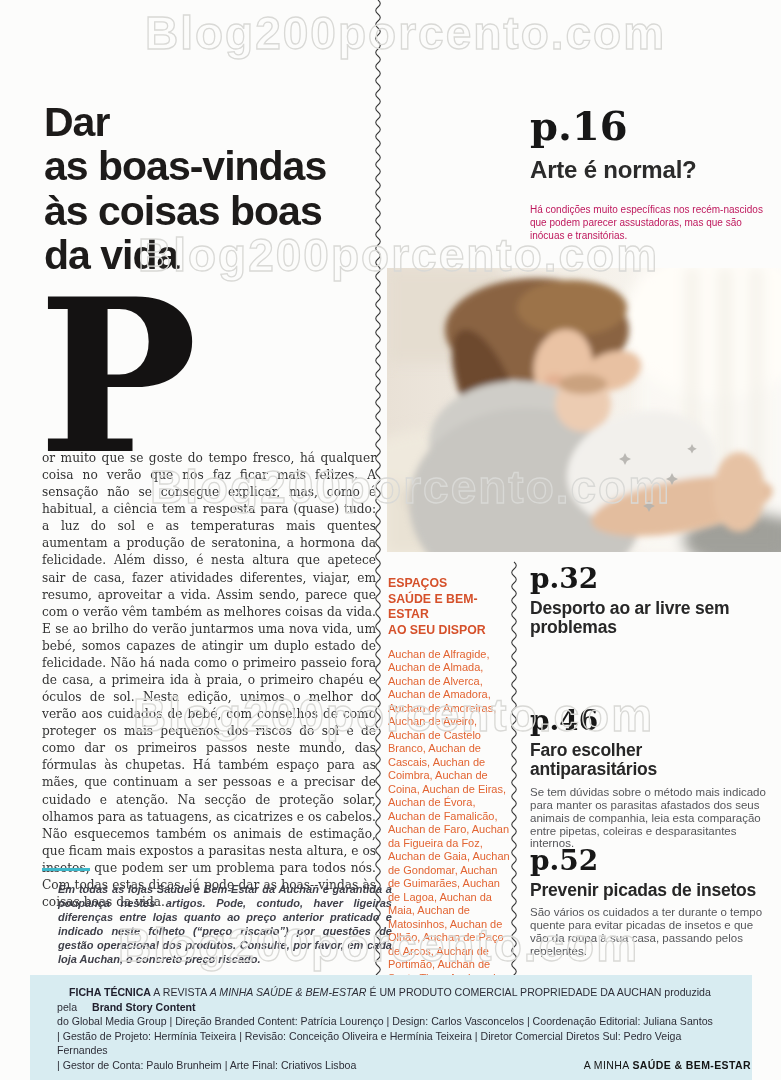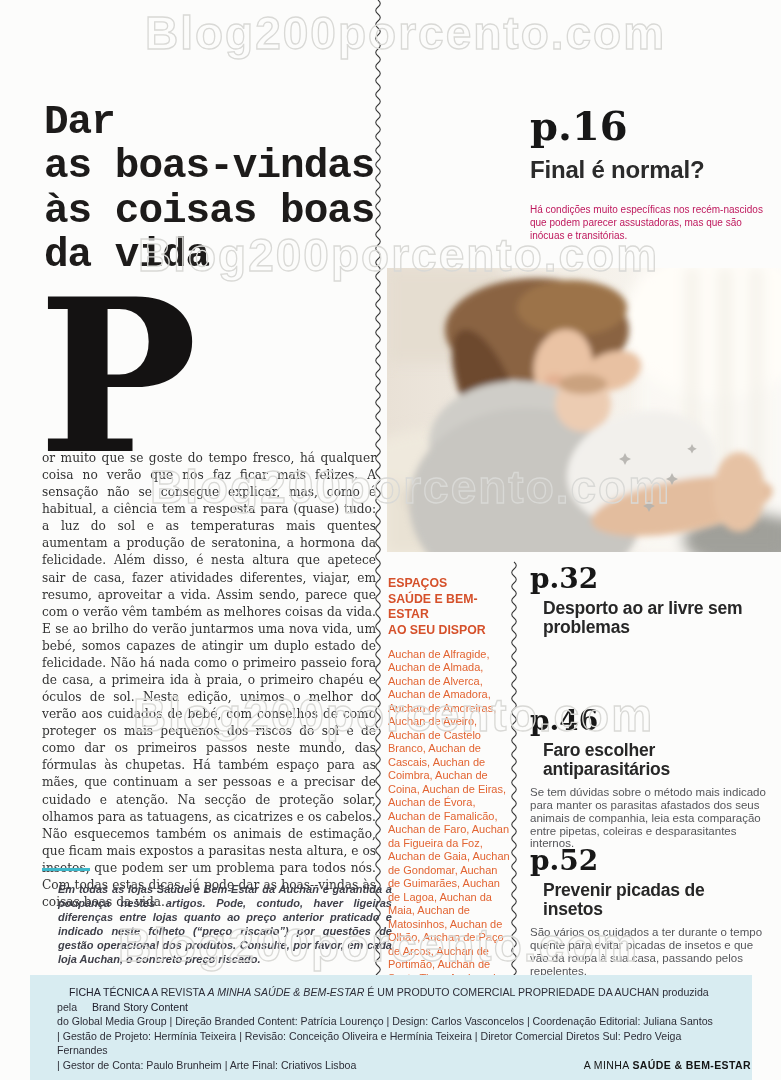--- a/index.html
+++ b/index.html
@@ -19,21 +19,21 @@
   
   svg.wavy { position:absolute; z-index:6; overflow:visible; }
   
   .header { position:absolute; top:44px; right:34px; display:flex; align-items:center; gap:18px; z-index:10; }
   .ed-label { font-size:17px; letter-spacing:2.5px; color:#59595c; }
   .logo-circle { width:36px; height:36px; border-radius:50%; background:#2bb2c6; display:flex; align-items:center; justify-content:center; }
   .page-num { font-family:"DejaVu Serif", serif; font-weight:700; font-size:23px; color:#191919; }
   
   .headline {
     position:absolute; left:44px; top:100px; z-index:10;
-    font-family:Liberation Mono, monospace; font-weight:700;
+    font-family:Liberation Sans, sans-serif; font-weight:700;
     font-size:41px; line-height:1.08; letter-spacing:-1px; color:#1d1b1a;
   }
   
   .dropcap {
     position:absolute; left:38px; top:294px; z-index:9;
     font-family:"DejaVu Serif", serif; font-weight:700;
     font-size:212px; line-height:0.78; color:#141212; letter-spacing:-4px;
   }
   .body-text {
     position:absolute; left:42px; top:450px; width:334px; z-index:9;
@@ -48,32 +48,32 @@
   }
   
   .stores { position:absolute; left:388px; top:576px; width:122px; z-index:9; }
   .stores-head { font-weight:700; font-size:12.3px; line-height:1.28; color:#d5502a; margin-bottom:9px; }
   .stores-list { font-size:11px; line-height:13.5px; color:#e26432; }
   
   .sec { position:absolute; left:530px; width:238px; z-index:9; }
   .pnum-lg { font-family:"DejaVu Serif", serif; font-weight:700; font-size:40px; line-height:0.9; color:#171717; }
   .pnum-md { font-family:"DejaVu Serif", serif; font-weight:700; font-size:28px; line-height:0.95; color:#171717; }
   .sec-title-lg { font-size:24px; font-weight:700; line-height:1.1; color:#2b2b2b; margin-top:13px; letter-spacing:-0.2px; }
-  .sec-title-md { font-size:17.5px; font-weight:700; line-height:1.12; color:#272727; margin-top:6px; letter-spacing:-0.2px;margin-left:13px; }
+  .sec-title-md { font-size:17.5px; font-weight:700; line-height:1.12; color:#272727; margin-top:6px; letter-spacing:-0.2px; }
   .sec-body-lg { font-size:10px; line-height:1.3; color:#be185d; margin-top:20px; }
   .sec-body-sm { font-size:11.5px; line-height:12.9px; color:#55565a; margin-top:6px; }
   
   .photo { position:absolute; left:387px; top:268px; width:394px; height:284px; z-index:5; }
   
   .ficha {
     position:absolute; left:30px; top:975px; width:668px; z-index:9;
     background:#d8ecf1; padding:10px 27px 11px 27px;
     font-size:10.6px; line-height:1.38; color:#2e2e38;
   }
-  .seg-b { font-weight:400; color:#20202e;padding-left:12px; }
+  .seg-b { font-weight:700; color:#20202e;padding-left:12px; }
   .seg-i { font-style:italic; }
   
   .footer {
     position:absolute; right:30px; top:1059px; z-index:9;
     font-size:10.5px; letter-spacing:0.4px; color:#141414;
   }
   .footer b { font-weight:700; }
 </style>
 </head>
 <body>
@@ -108,21 +108,21 @@
 
   <div class="stores">
     <div class="stores-head" style="white-space:pre-line;">ESPAÇOS
 SAÚDE E BEM-ESTAR
 AO SEU DISPOR</div>
     <div class="stores-list">Auchan de Alfragide, Auchan de Almada, Auchan de Alverca, Auchan de Amadora, Auchan de Amoreiras, Auchan de Aveiro, Auchan de Castelo Branco, Auchan de Cascais, Auchan de Coimbra, Auchan de Coina, Auchan de Eiras, Auchan de Évora, Auchan de Famalicão, Auchan de Faro, Auchan da Figueira da Foz, Auchan de Gaia, Auchan de Gondomar, Auchan de Guimarães, Auchan de Lagoa, Auchan da Maia, Auchan de Matosinhos, Auchan de Olhão, Auchan de Paço de Arcos, Auchan de Portimão, Auchan de Santo Tirso, Auchan de Sintra, Auchan de Torres Vedras, Auchan de Setúbal, Auchan de Vila Real, Auchan de Viseu.</div>
   </div>
 
   <div class="sec" style="top:108px;">
     <div class="pnum-lg">p.16</div>
-    <div class="sec-title-lg">Final é normal?</div>
+    <div class="sec-title-lg">Arte é normal?</div>
     <div class="sec-body-lg">Há condições muito específicas nos recém-nascidos que podem parecer assustadoras, mas que são inócuas e transitórias.</div>
   </div>
 
   <svg class="photo" viewBox="0 0 394 284" preserveAspectRatio="none" role="img" aria-label="mother-holding-sleeping-baby">
     <defs>
       <linearGradient id="bgg" x1="0" y1="0" x2="1" y2="0">
         <stop offset="0" stop-color="#e9e1d6"></stop>
         <stop offset="0.55" stop-color="#f5f1ea"></stop>
         <stop offset="1" stop-color="#fbfaf8"></stop>
       </linearGradient>

